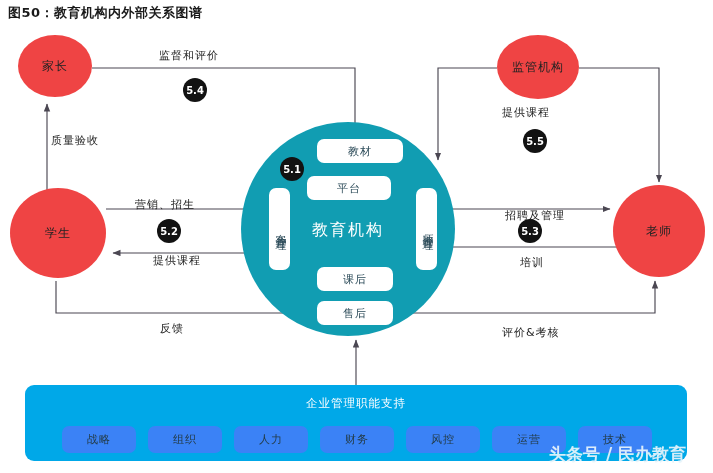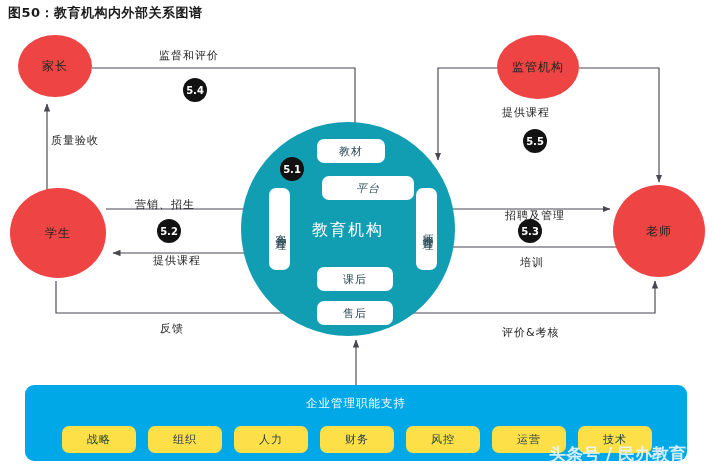--- a/index.html
+++ b/index.html
@@ -80,22 +80,22 @@
     position: absolute;
     background: #ffffff;
     border-radius: 7px;
     display: flex;
     align-items: center;
     justify-content: center;
     font-size: 11px;
     color: #2b4a58;
     letter-spacing: 1px;
   }
-  .core-box.topbox     { left: 317px; top: 139px; width: 68px; height: 24px; }
-  .core-box.platbox    { left: 322px; top: 176px; width: 92px; height: 24px; font-style: italic; }
+  .core-box.topbox     { left: 317px; top: 139px; width: 86px; height: 24px; }
+  .core-box.platbox    { left: 307px; top: 176px; width: 84px; height: 24px; }
   .core-box.afterclass { left: 317px; top: 267px; width: 76px; height: 24px; }
   .core-box.aftersales { left: 317px; top: 301px; width: 76px; height: 24px; }
   .core-box.side {
     writing-mode: vertical-rl;
     width: 21px;
     height: 82px;
     letter-spacing: 2px;
   }
   .core-box.leftside  { left: 269px; top: 188px; }
   .core-box.rightside { left: 416px; top: 188px; }
@@ -164,21 +164,21 @@
     position: absolute;
     left: 62px;
     top: 426px;
     width: 590px;
     display: flex;
     justify-content: space-between;
   }
   .support-item {
     width: 74px;
     height: 27px;
-    background: #fde047;
+    background: #3b82f6;
     border-radius: 7px;
     display: flex;
     align-items: center;
     justify-content: center;
     font-size: 11px;
     color: #233b46;
     letter-spacing: 1px;
   }
 
   

